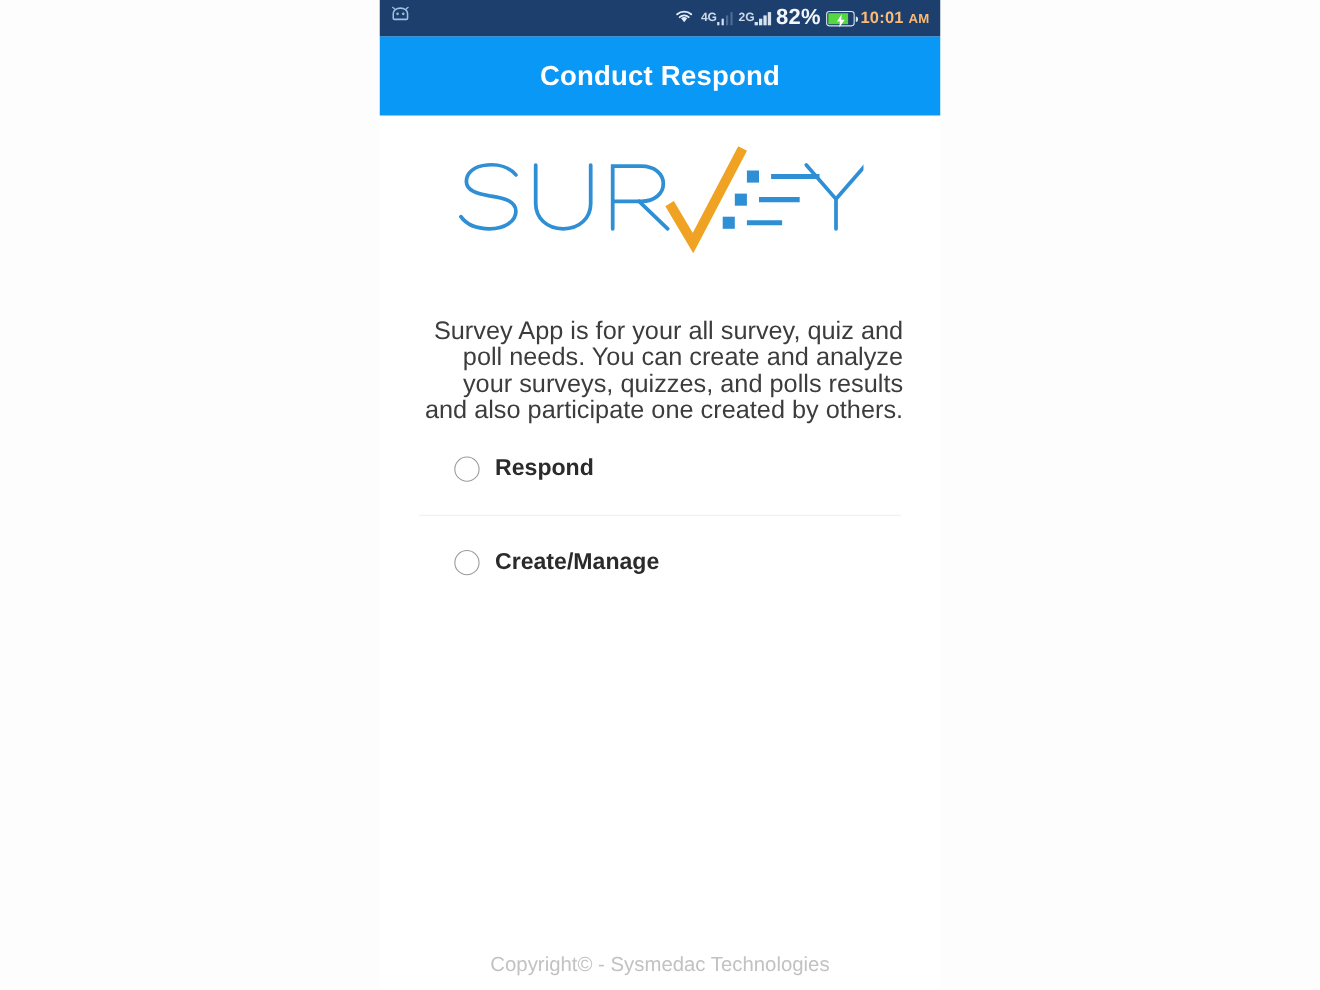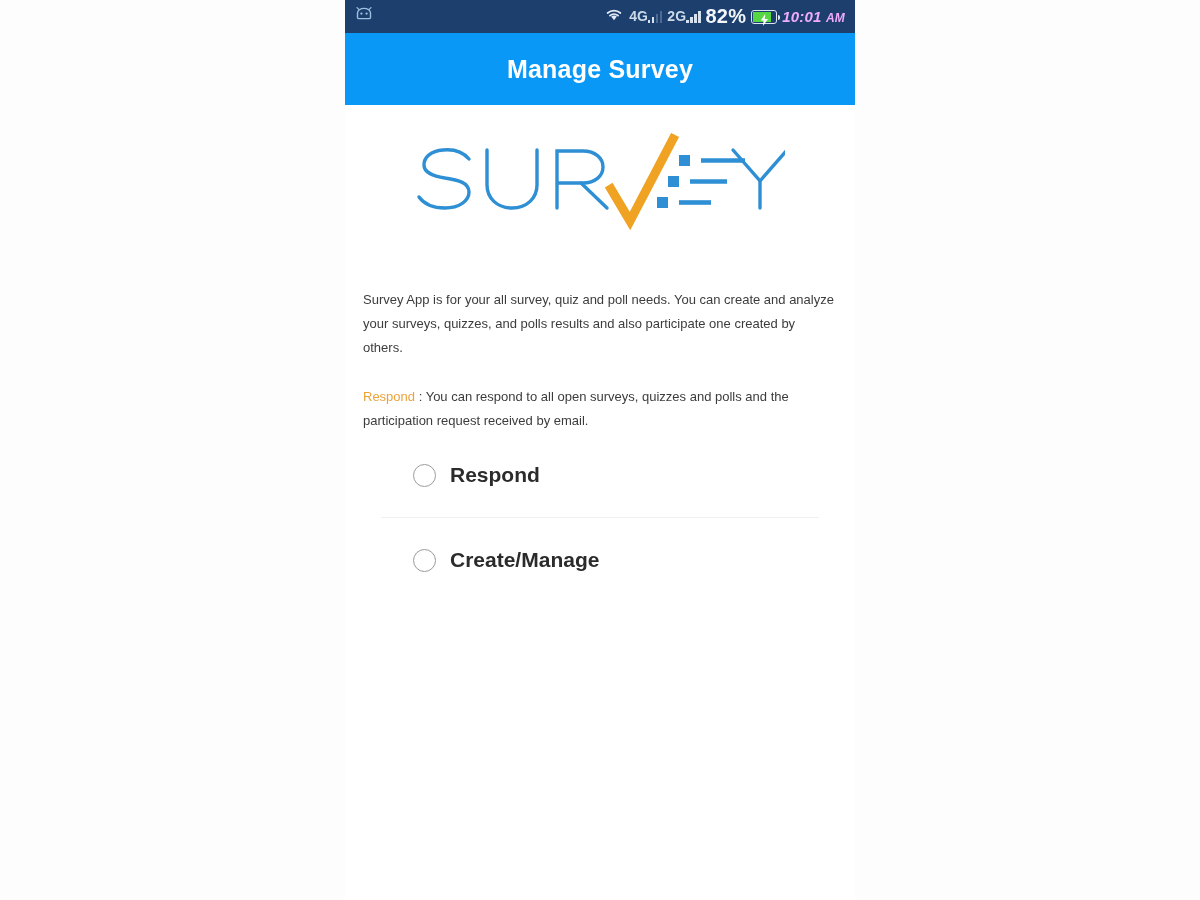--- a/index.html
+++ b/index.html
@@ -57,21 +57,21 @@
   .android-icon {
     display: block;
   }
   .wifi-icon { display: block; }
   .signal-group {
     display: flex;
     align-items: flex-end;
     gap: 1px;
   }
   .gen-label {
-    font-size: 14px;
+    font-size: 11px;
     font-weight: bold;
     color: #ccd9e8;
     line-height: 8px;
     align-self: flex-start;
     margin-right: -1px;
     margin-top: 2px;
   }
   .bars {
     display: flex;
     align-items: flex-end;
@@ -122,23 +122,22 @@
   }
   .battery .bolt {
     position: absolute;
     left: 8px;
     top: 1px;
     z-index: 2;
   }
   .clock {
     font-size: 15px;
     font-weight: bold;
-    color: #f0abfc;
+    color: #fdba74;
     letter-spacing: 0.2px;
-    font-style: italic;
   }
   .clock .ampm {
     font-size: 12px;
   }
 
   
   .appbar {
     height: 72px;
     background: #0a98f7;
     display: flex;
@@ -159,23 +158,24 @@
     align-items: center;
     height: 165px;
   }
 
   
   .content {
     padding: 0 18px 0 18px;
   }
   .para {
     color: #3c3c3c;
-    font-size: 13px;
+    font-size: 23px;
     line-height: 24px;
-    margin: 0;
+    margin: 16px;
+    text-align: right;
   }
   .para.intro {
     margin-top: 18px;
   }
   .para.section {
     margin-top: 25px;
   }
   .kw {
     color: #eba33b;
   }
@@ -280,21 +280,21 @@
               <path d="M5.2 0 L0.8 6.6 L3.6 6.6 L3.0 12 L8.0 5.0 L4.8 5.0 Z" fill="#ffffff"></path>
             </svg>
           </span>
         </span>
 
         <span class="clock"><span>10:01</span> <span class="ampm">AM</span></span>
       </div>
     </div>
 
     <div class="appbar">
-      <div class="appbar-title">Manage Survey</div>
+      <div class="appbar-title">Conduct Respond</div>
     </div>
 
     <div class="logo-wrap">
       <svg width="370" height="110" viewBox="0 0 370 110">
 
         <g fill="none" stroke="#2e8fd4" stroke-width="3.4" stroke-linecap="round">
 
           <path d="M54 26 C48 19 38 16 28 17 C16 18 9 24 9 32 C9 40 18 43 30 45
                    C44 47 54 50 54 59 C54 68 44 75 30 75 C18 75 9 71 4 64"></path>
 
@@ -323,34 +323,32 @@
           <path d="M318 17 L345 48 L345 75"></path>
           <path d="M372 17 L345 48"></path>
         </g>
       </svg>
     </div>
 
     <div class="content">
 
       <p class="para intro">Survey App is for your all survey, quiz and poll needs. You can create and analyze your surveys, quizzes, and polls results and also participate one created by others.</p>
 
-      <p class="para section">
-        <span class="kw">Respond</span><span class="colon"> : </span><span>You can respond to all open surveys, quizzes and polls and the participation request received by email.</span>
-      </p>
 
       <div class="option-row">
         <span class="radio"></span>
         <span class="option-label">Respond</span>
       </div>
 
       <div class="divider"></div>
 
 
       <div class="option-row">
         <span class="radio"></span>
         <span class="option-label">Create/Manage</span>
       </div>
 
     </div>
 
+    <div class="footer">Copyright© - Sysmedac Technologies</div>
 
   </div>
 </div>
 
 </body></html>

